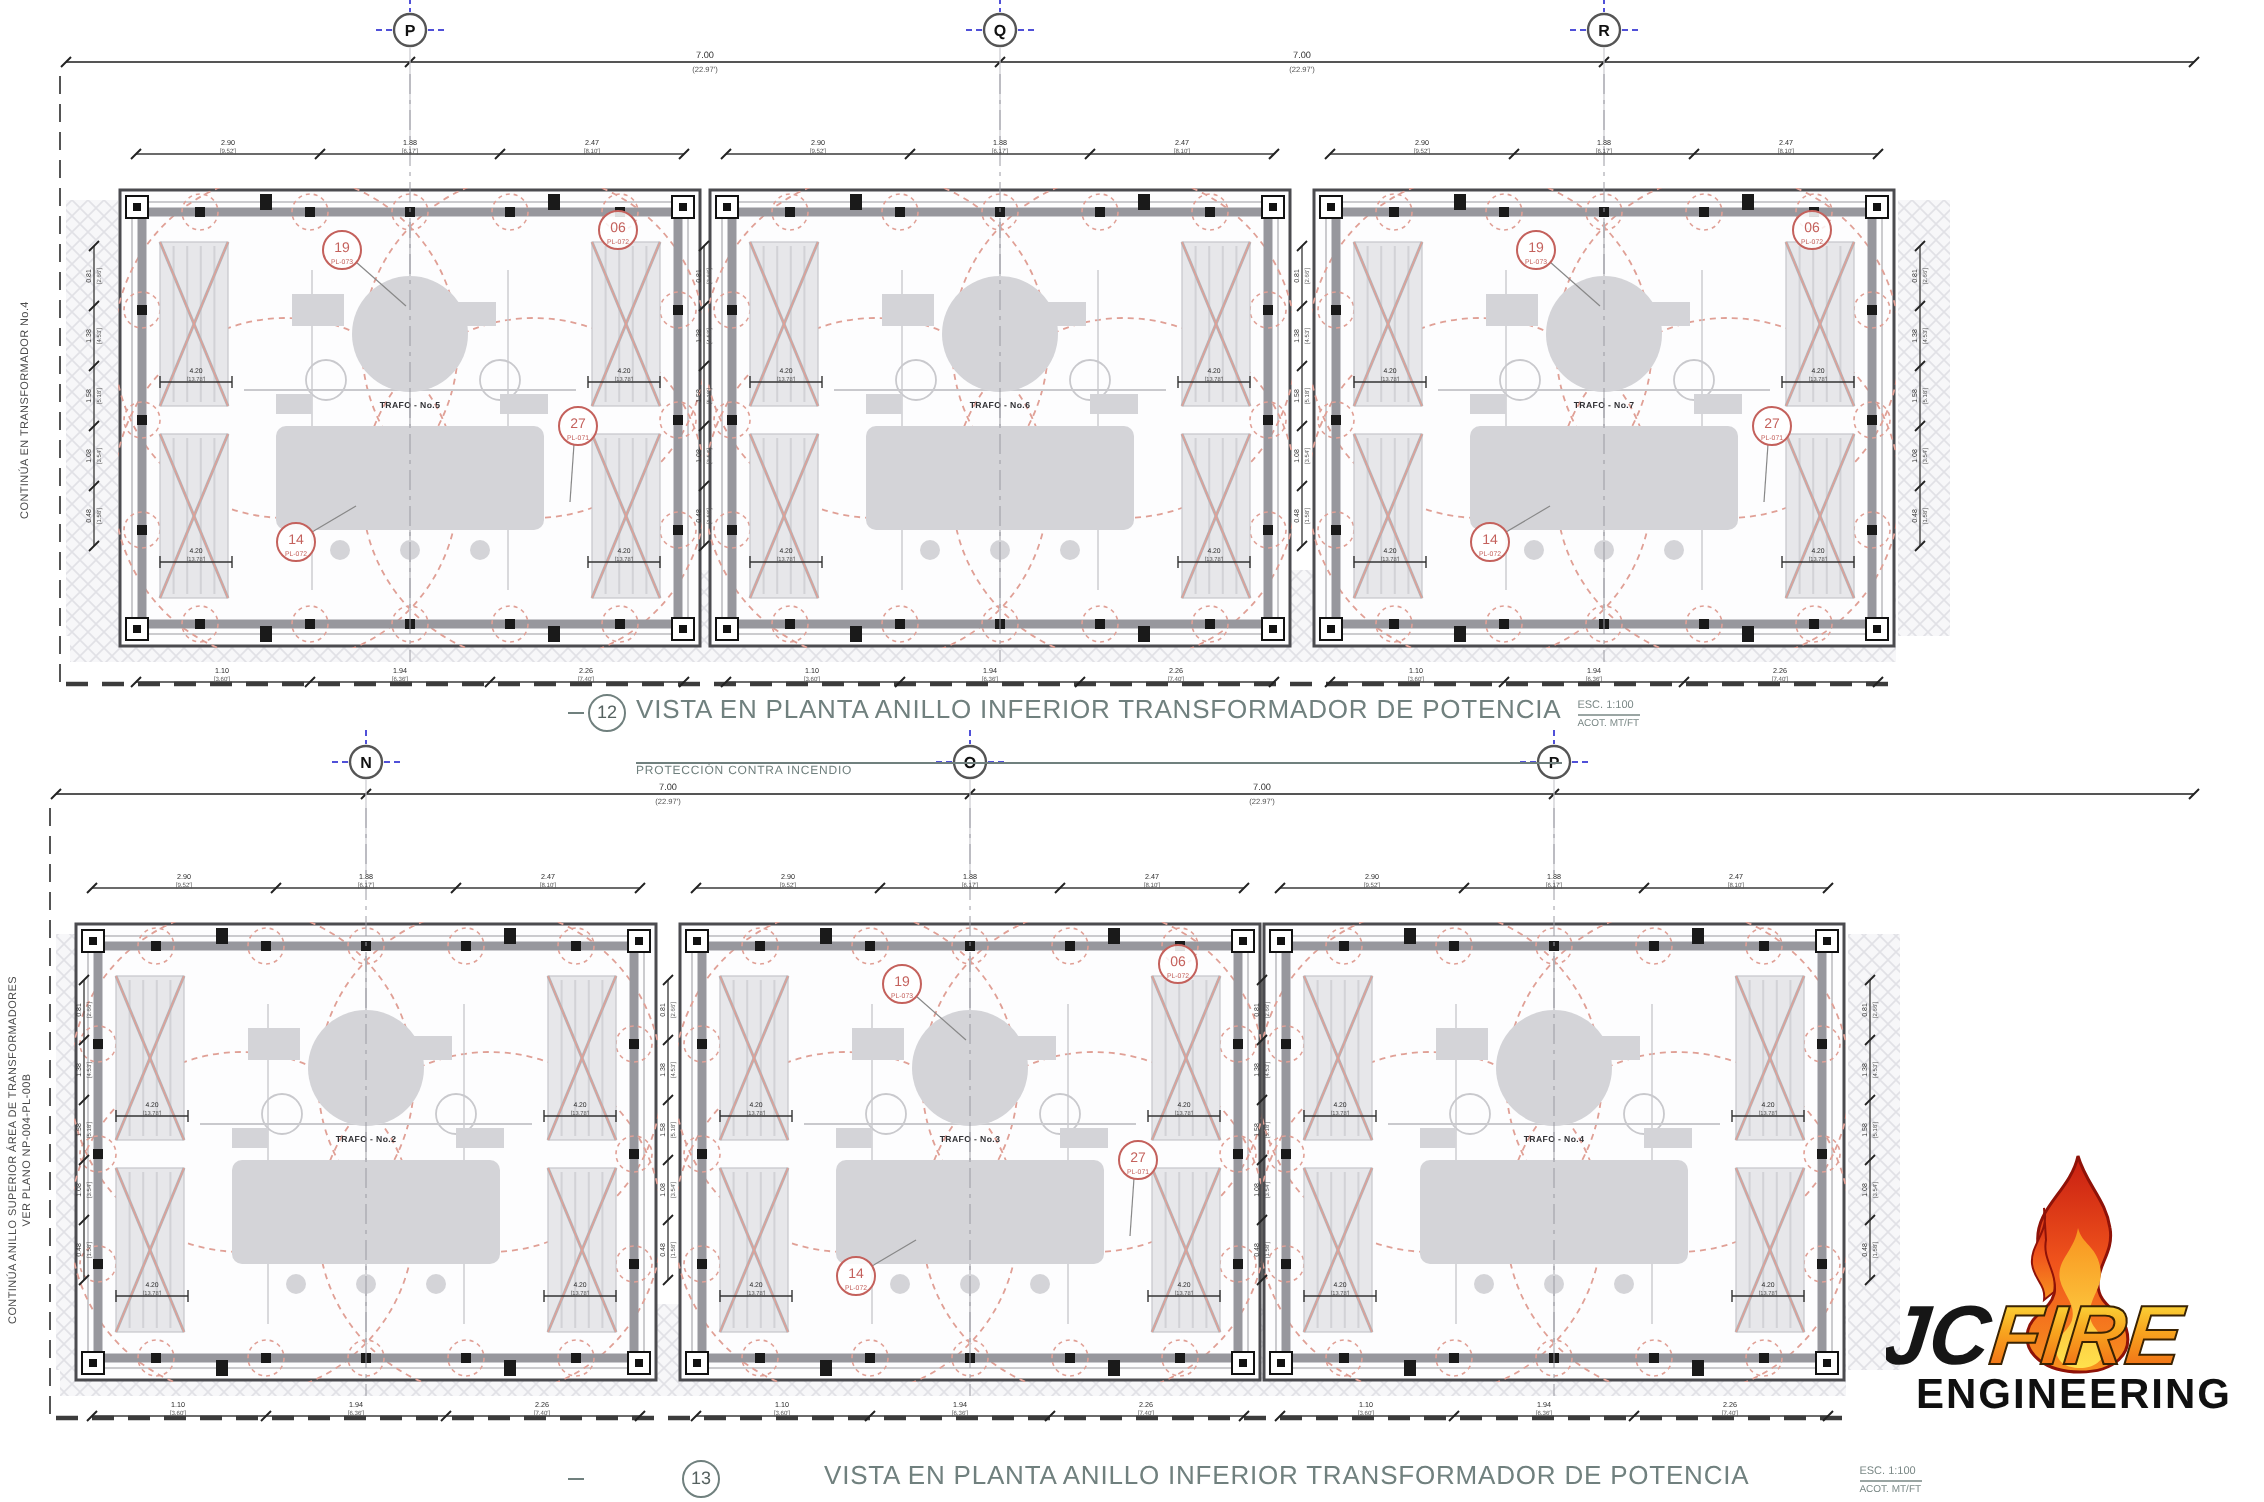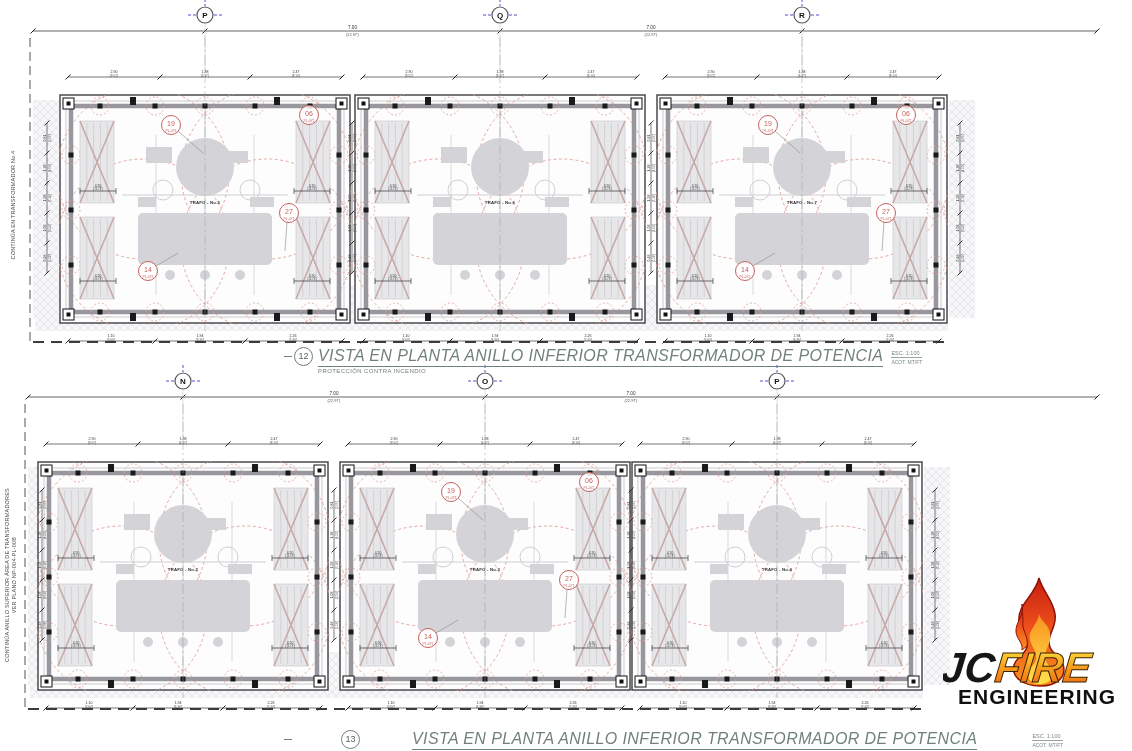--- a/index.html
+++ b/index.html
@@ -5,22 +5,22 @@
   html,body{margin:0;padding:0;background:#fff;}
   .page{position:relative;width:1132px;height:751px;background:#ffffff;overflow:hidden;
         font-family:"Liberation Sans",sans-serif;}
   svg{position:absolute;left:0;top:0;}
   
   .vtitle{position:absolute;display:flex;align-items:flex-start;color:#70807e;}
   .vtitle .dash{width:8px;border-top:1px solid #70807e;margin-top:9px;margin-right:2px;}
   .vtitle .numb{flex:0 0 auto;width:17px;height:17px;border:1px solid #70807e;border-radius:50%;
         font-size:9px;line-height:17px;text-align:center;color:#55615f;}
   .vtitle .tcol{margin-left:5px;}
-  .vtitle .ttl{font-size:16px;letter-spacing:.4px;border-bottom:1.2px solid #70807e;
-        padding-bottom:1px;white-space:nowrap;font-style:italic;}
+  .vtitle .ttl{font-size:13px;letter-spacing:.4px;border-bottom:1.2px solid #70807e;
+        padding-bottom:19px;white-space:nowrap;}
   .vtitle .sub{font-size:6px;letter-spacing:.4px;margin-top:1px;}
   .vtitle .scl{margin-left:8px;margin-top:3px;font-size:5px;color:#7a8886;}
   .vtitle .scl .s1{border-bottom:.8px solid #9aa5a3;padding-bottom:1px;margin-bottom:1px;font-size:5.5px;}
   
   .sidenote{position:absolute;transform:rotate(-90deg);transform-origin:0 0;
         font-size:5.5px;color:#4a4a4a;white-space:nowrap;letter-spacing:.2px;text-align:center;line-height:6.5px;}
   
   .logo{position:absolute;left:943px;top:576px;width:188px;height:132px;}
 </style>
 </head>

